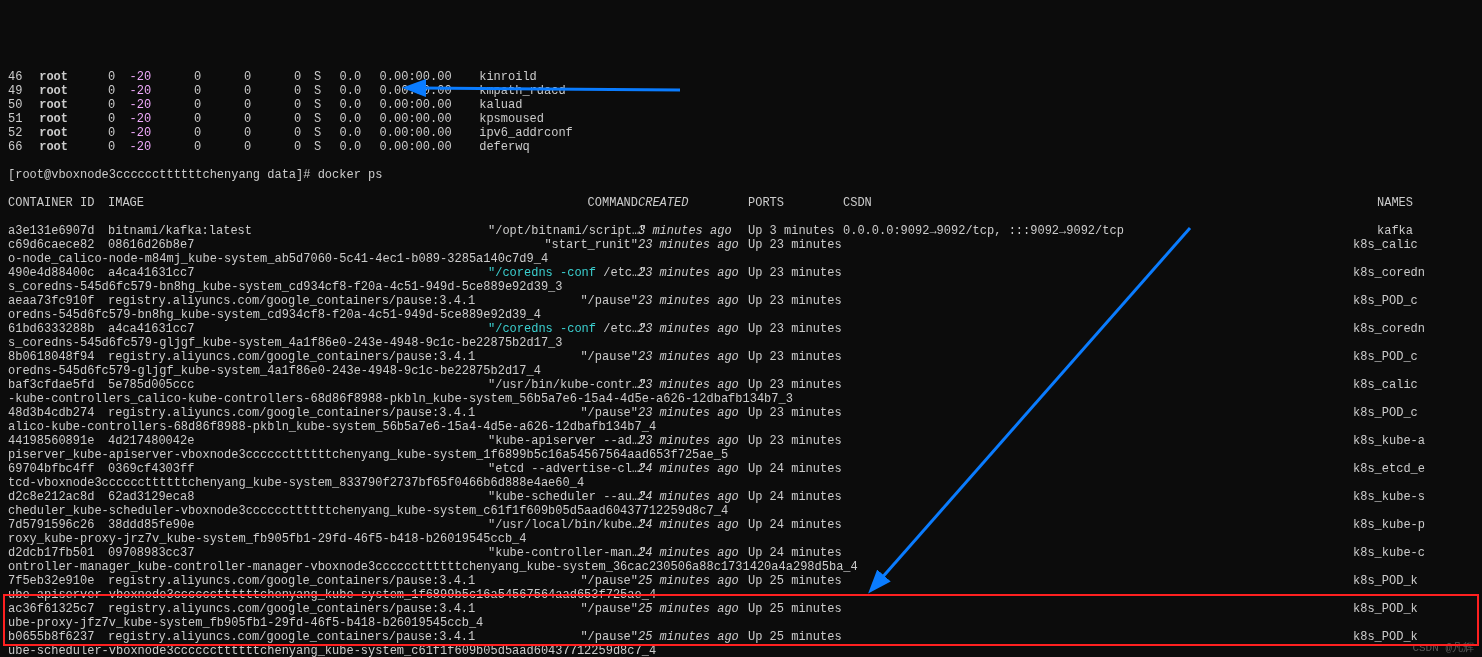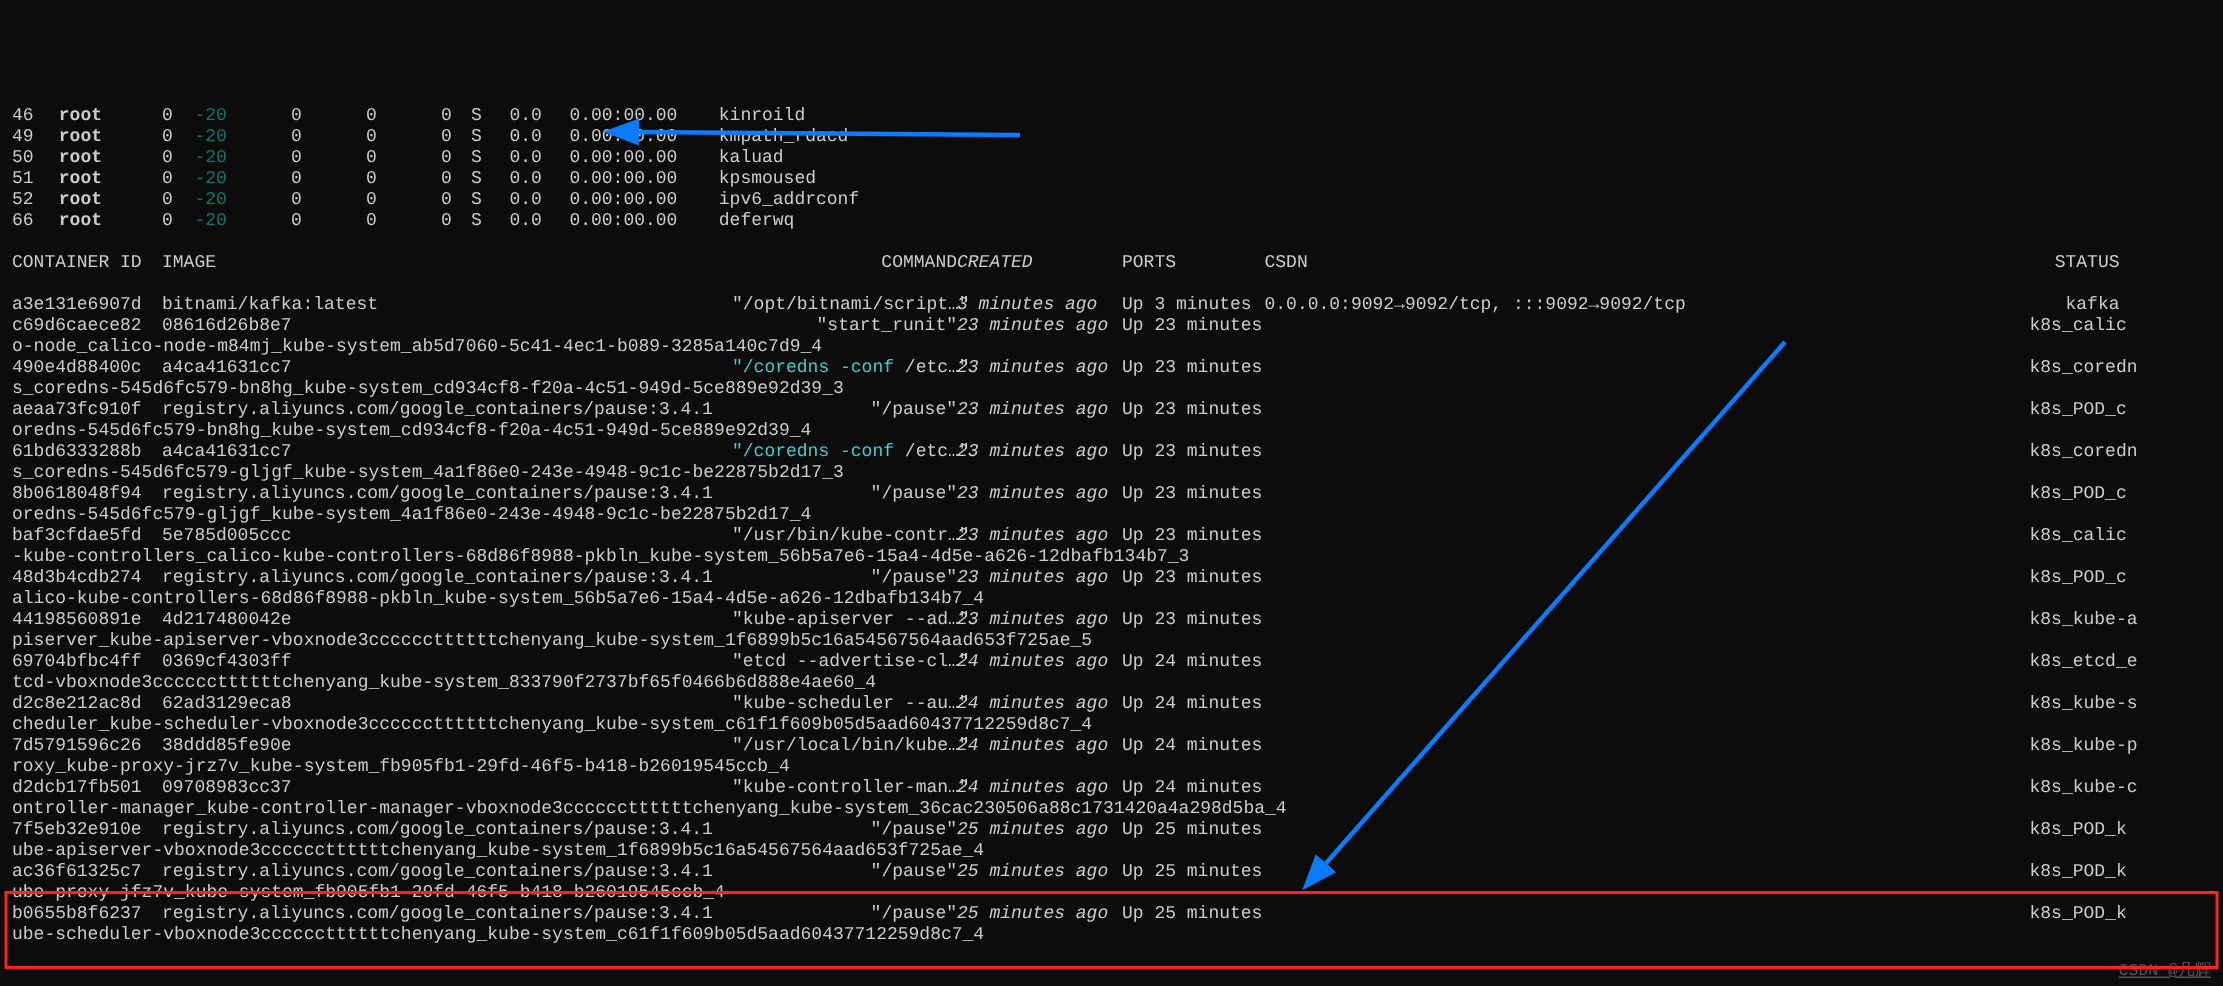--- a/index.html
+++ b/index.html
@@ -25,53 +25,53 @@
   .c1 { width: 100px; }   
   .c-img { width: 380px; }
   .c-cmd { width: 150px; text-align: right; }
   .c-created { width: 110px; font-style: italic; }
   .c-status { width: 95px; }
   .c-ports { width: 510px; }
   .c-names { width: 60px; text-align: right; }
   .ps-w1 { width: 24px; text-align: left; }
   .ps-user { width: 40px; font-weight: bold; }
   .ps-n { width: 36px; text-align: right; }
-  .ps-ni { width: 36px; text-align: right; color:#0f766e;}
+  .ps-ni { width: 36px; text-align: right; color:#f0abfc;}
   .ps-d { width: 50px; text-align: right; }
   .ps-s { width: 20px; text-align: right; }
   .ps-cpu{ width: 40px; text-align: right;}
   .ps-mem{ width: 40px; text-align: right;}
   .ps-time{ width: 70px; }
   .ps-cmd{ padding-left: 8px;}
   .cyan { color: #3bd0d0; }
   .watermark {
     position: absolute;
     bottom: 2px;
     right: 8px;
     color: #888;
     font-size: 11px;
     opacity: 0.6;
-    text-decoration: underline;
   }
   svg.overlay {
     position: absolute;
     top: 0; left: 0;
     pointer-events: none;
     width: 1482px;
     height: 657px;
   }
 </style>
 </head>
 <body>
 
 
 
 <div class="terminal">
 <div id="ps-block"><div><span class="ps-w1">46</span> <span class="ps-user">root</span><span class="ps-n">0</span><span class="ps-ni">-20</span><span class="ps-d">0</span><span class="ps-d">0</span><span class="ps-d">0</span><span class="ps-s">S</span><span class="ps-cpu">0.0</span><span class="ps-mem">0.0</span><span class="ps-time">0:00.00</span><span class="ps-cmd">kinroild</span></div><div><span class="ps-w1">49</span> <span class="ps-user">root</span><span class="ps-n">0</span><span class="ps-ni">-20</span><span class="ps-d">0</span><span class="ps-d">0</span><span class="ps-d">0</span><span class="ps-s">S</span><span class="ps-cpu">0.0</span><span class="ps-mem">0.0</span><span class="ps-time">0:00.00</span><span class="ps-cmd">kmpath_rdacd</span></div><div><span class="ps-w1">50</span> <span class="ps-user">root</span><span class="ps-n">0</span><span class="ps-ni">-20</span><span class="ps-d">0</span><span class="ps-d">0</span><span class="ps-d">0</span><span class="ps-s">S</span><span class="ps-cpu">0.0</span><span class="ps-mem">0.0</span><span class="ps-time">0:00.00</span><span class="ps-cmd">kaluad</span></div><div><span class="ps-w1">51</span> <span class="ps-user">root</span><span class="ps-n">0</span><span class="ps-ni">-20</span><span class="ps-d">0</span><span class="ps-d">0</span><span class="ps-d">0</span><span class="ps-s">S</span><span class="ps-cpu">0.0</span><span class="ps-mem">0.0</span><span class="ps-time">0:00.00</span><span class="ps-cmd">kpsmoused</span></div><div><span class="ps-w1">52</span> <span class="ps-user">root</span><span class="ps-n">0</span><span class="ps-ni">-20</span><span class="ps-d">0</span><span class="ps-d">0</span><span class="ps-d">0</span><span class="ps-s">S</span><span class="ps-cpu">0.0</span><span class="ps-mem">0.0</span><span class="ps-time">0:00.00</span><span class="ps-cmd">ipv6_addrconf</span></div><div><span class="ps-w1">66</span> <span class="ps-user">root</span><span class="ps-n">0</span><span class="ps-ni">-20</span><span class="ps-d">0</span><span class="ps-d">0</span><span class="ps-d">0</span><span class="ps-s">S</span><span class="ps-cpu">0.0</span><span class="ps-mem">0.0</span><span class="ps-time">0:00.00</span><span class="ps-cmd">deferwq</span></div></div>
-<div><span class="c1">CONTAINER ID</span><span class="c-img">IMAGE</span><span class="c-cmd">COMMAND</span><span class="c-created">CREATED</span><span class="c-status">PORTS</span><span class="c-ports">CSDN</span><span class="c-names">STATUS</span></div>
+<div>[root@vboxnode3ccccccttttttchenyang data]# docker ps</div>
+<div><span class="c1">CONTAINER ID</span><span class="c-img">IMAGE</span><span class="c-cmd">COMMAND</span><span class="c-created">CREATED</span><span class="c-status">PORTS</span><span class="c-ports">CSDN</span><span class="c-names">NAMES</span></div>
 <div id="docker-rows"><div><span class="c1">a3e131e6907d</span><span class="c-img">bitnami/kafka:latest</span><span class="c-cmd">"/opt/bitnami/script…"</span><span class="c-created">3 minutes ago</span><span class="c-status">Up 3 minutes</span><span class="c-ports">0.0.0.0:9092→9092/tcp, :::9092→9092/tcp</span><span class="c-names">kafka</span></div><div><span class="c1">c69d6caece82</span><span class="c-img">08616d26b8e7</span><span class="c-cmd">"start_runit"</span><span class="c-created">23 minutes ago</span><span class="c-status">Up 23 minutes</span><span class="c-ports"></span><span class="c-names">k8s_calic</span></div><div>o-node_calico-node-m84mj_kube-system_ab5d7060-5c41-4ec1-b089-3285a140c7d9_4</div><div><span class="c1">490e4d88400c</span><span class="c-img">a4ca41631cc7</span><span class="c-cmd"><span class="cyan">"/coredns -conf</span> /etc…"</span><span class="c-created">23 minutes ago</span><span class="c-status">Up 23 minutes</span><span class="c-ports"></span><span class="c-names">k8s_coredn</span></div><div>s_coredns-545d6fc579-bn8hg_kube-system_cd934cf8-f20a-4c51-949d-5ce889e92d39_3</div><div><span class="c1">aeaa73fc910f</span><span class="c-img">registry.aliyuncs.com/google_containers/pause:3.4.1</span><span class="c-cmd">"/pause"</span><span class="c-created">23 minutes ago</span><span class="c-status">Up 23 minutes</span><span class="c-ports"></span><span class="c-names">k8s_POD_c</span></div><div>oredns-545d6fc579-bn8hg_kube-system_cd934cf8-f20a-4c51-949d-5ce889e92d39_4</div><div><span class="c1">61bd6333288b</span><span class="c-img">a4ca41631cc7</span><span class="c-cmd"><span class="cyan">"/coredns -conf</span> /etc…"</span><span class="c-created">23 minutes ago</span><span class="c-status">Up 23 minutes</span><span class="c-ports"></span><span class="c-names">k8s_coredn</span></div><div>s_coredns-545d6fc579-gljgf_kube-system_4a1f86e0-243e-4948-9c1c-be22875b2d17_3</div><div><span class="c1">8b0618048f94</span><span class="c-img">registry.aliyuncs.com/google_containers/pause:3.4.1</span><span class="c-cmd">"/pause"</span><span class="c-created">23 minutes ago</span><span class="c-status">Up 23 minutes</span><span class="c-ports"></span><span class="c-names">k8s_POD_c</span></div><div>oredns-545d6fc579-gljgf_kube-system_4a1f86e0-243e-4948-9c1c-be22875b2d17_4</div><div><span class="c1">baf3cfdae5fd</span><span class="c-img">5e785d005ccc</span><span class="c-cmd">"/usr/bin/kube-contr…"</span><span class="c-created">23 minutes ago</span><span class="c-status">Up 23 minutes</span><span class="c-ports"></span><span class="c-names">k8s_calic</span></div><div>-kube-controllers_calico-kube-controllers-68d86f8988-pkbln_kube-system_56b5a7e6-15a4-4d5e-a626-12dbafb134b7_3</div><div><span class="c1">48d3b4cdb274</span><span class="c-img">registry.aliyuncs.com/google_containers/pause:3.4.1</span><span class="c-cmd">"/pause"</span><span class="c-created">23 minutes ago</span><span class="c-status">Up 23 minutes</span><span class="c-ports"></span><span class="c-names">k8s_POD_c</span></div><div>alico-kube-controllers-68d86f8988-pkbln_kube-system_56b5a7e6-15a4-4d5e-a626-12dbafb134b7_4</div><div><span class="c1">44198560891e</span><span class="c-img">4d217480042e</span><span class="c-cmd">"kube-apiserver --ad…"</span><span class="c-created">23 minutes ago</span><span class="c-status">Up 23 minutes</span><span class="c-ports"></span><span class="c-names">k8s_kube-a</span></div><div>piserver_kube-apiserver-vboxnode3ccccccttttttchenyang_kube-system_1f6899b5c16a54567564aad653f725ae_5</div><div><span class="c1">69704bfbc4ff</span><span class="c-img">0369cf4303ff</span><span class="c-cmd">"etcd --advertise-cl…"</span><span class="c-created">24 minutes ago</span><span class="c-status">Up 24 minutes</span><span class="c-ports"></span><span class="c-names">k8s_etcd_e</span></div><div>tcd-vboxnode3ccccccttttttchenyang_kube-system_833790f2737bf65f0466b6d888e4ae60_4</div><div><span class="c1">d2c8e212ac8d</span><span class="c-img">62ad3129eca8</span><span class="c-cmd">"kube-scheduler --au…"</span><span class="c-created">24 minutes ago</span><span class="c-status">Up 24 minutes</span><span class="c-ports"></span><span class="c-names">k8s_kube-s</span></div><div>cheduler_kube-scheduler-vboxnode3ccccccttttttchenyang_kube-system_c61f1f609b05d5aad60437712259d8c7_4</div><div><span class="c1">7d5791596c26</span><span class="c-img">38ddd85fe90e</span><span class="c-cmd">"/usr/local/bin/kube…"</span><span class="c-created">24 minutes ago</span><span class="c-status">Up 24 minutes</span><span class="c-ports"></span><span class="c-names">k8s_kube-p</span></div><div>roxy_kube-proxy-jrz7v_kube-system_fb905fb1-29fd-46f5-b418-b26019545ccb_4</div><div><span class="c1">d2dcb17fb501</span><span class="c-img">09708983cc37</span><span class="c-cmd">"kube-controller-man…"</span><span class="c-created">24 minutes ago</span><span class="c-status">Up 24 minutes</span><span class="c-ports"></span><span class="c-names">k8s_kube-c</span></div><div>ontroller-manager_kube-controller-manager-vboxnode3ccccccttttttchenyang_kube-system_36cac230506a88c1731420a4a298d5ba_4</div><div><span class="c1">7f5eb32e910e</span><span class="c-img">registry.aliyuncs.com/google_containers/pause:3.4.1</span><span class="c-cmd">"/pause"</span><span class="c-created">25 minutes ago</span><span class="c-status">Up 25 minutes</span><span class="c-ports"></span><span class="c-names">k8s_POD_k</span></div><div>ube-apiserver-vboxnode3ccccccttttttchenyang_kube-system_1f6899b5c16a54567564aad653f725ae_4</div><div><span class="c1">ac36f61325c7</span><span class="c-img">registry.aliyuncs.com/google_containers/pause:3.4.1</span><span class="c-cmd">"/pause"</span><span class="c-created">25 minutes ago</span><span class="c-status">Up 25 minutes</span><span class="c-ports"></span><span class="c-names">k8s_POD_k</span></div><div>ube-proxy-jfz7v_kube-system_fb905fb1-29fd-46f5-b418-b26019545ccb_4</div><div><span class="c1">b0655b8f6237</span><span class="c-img">registry.aliyuncs.com/google_containers/pause:3.4.1</span><span class="c-cmd">"/pause"</span><span class="c-created">25 minutes ago</span><span class="c-status">Up 25 minutes</span><span class="c-ports"></span><span class="c-names">k8s_POD_k</span></div><div>ube-scheduler-vboxnode3ccccccttttttchenyang_kube-system_c61f1f609b05d5aad60437712259d8c7_4</div></div>
 
 </div>
 
 <div class="watermark">CSDN @凡辉</div>
 
 <svg class="overlay">
   <defs>
     <marker id="arrowB" markerWidth="10" markerHeight="10" refX="2" refY="3" orient="auto">
       <path d="M0,0 L8,3 L0,6 Z" fill="#0a7cff"></path>

